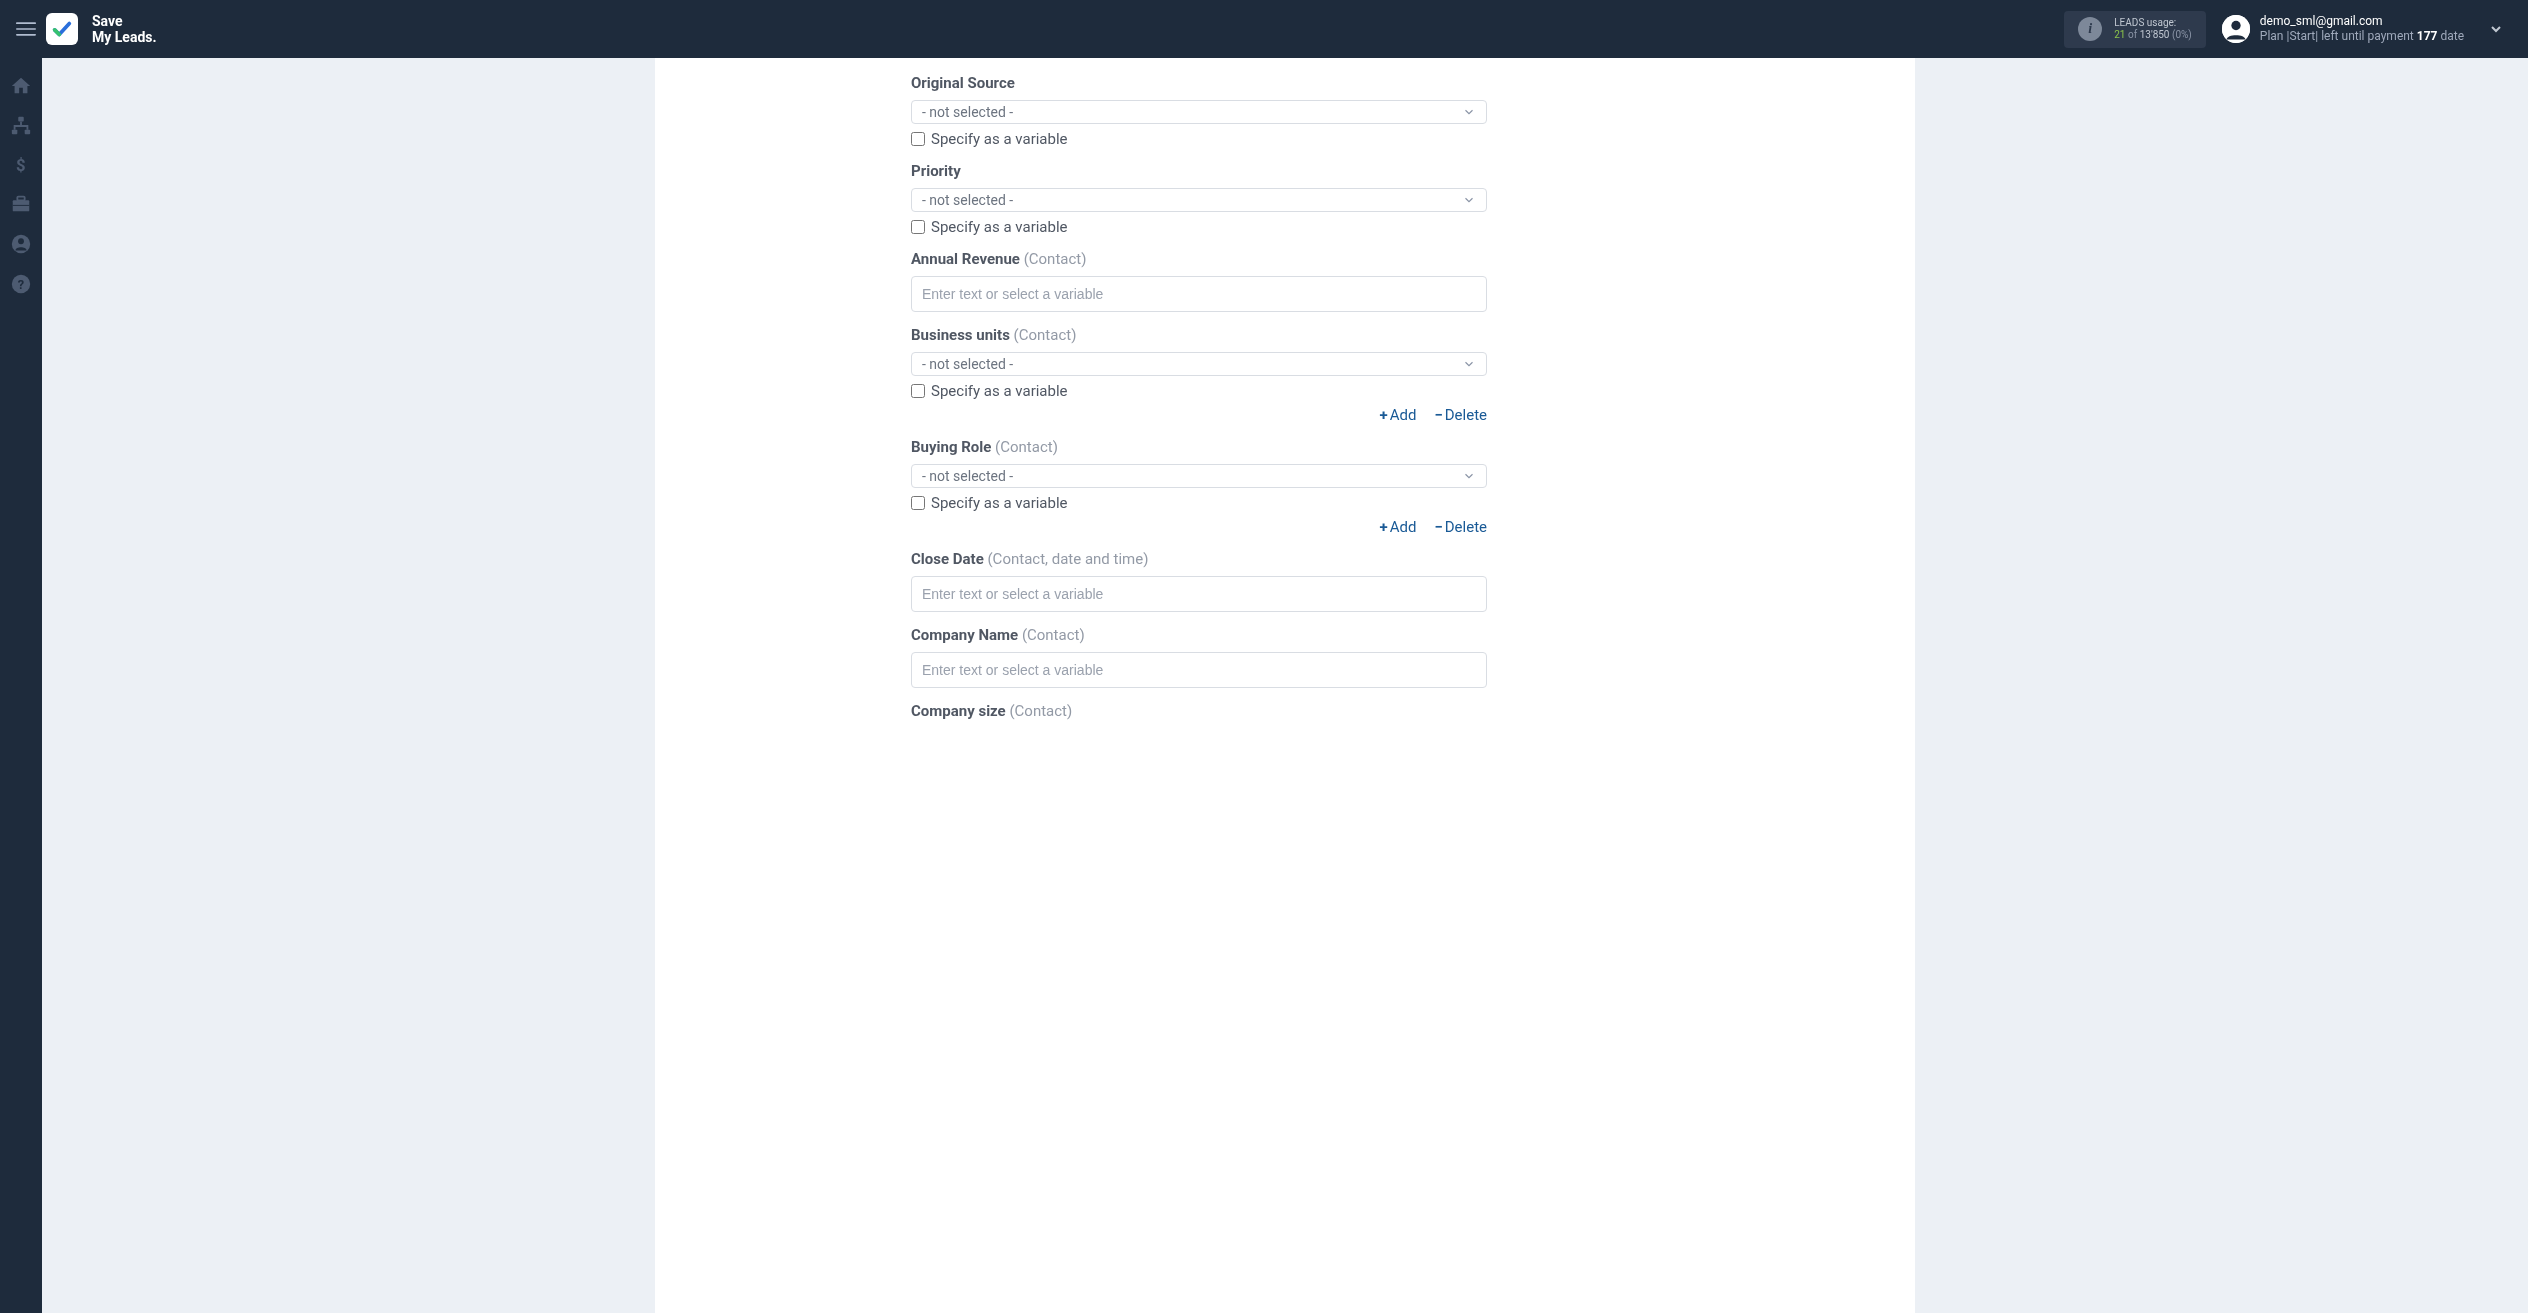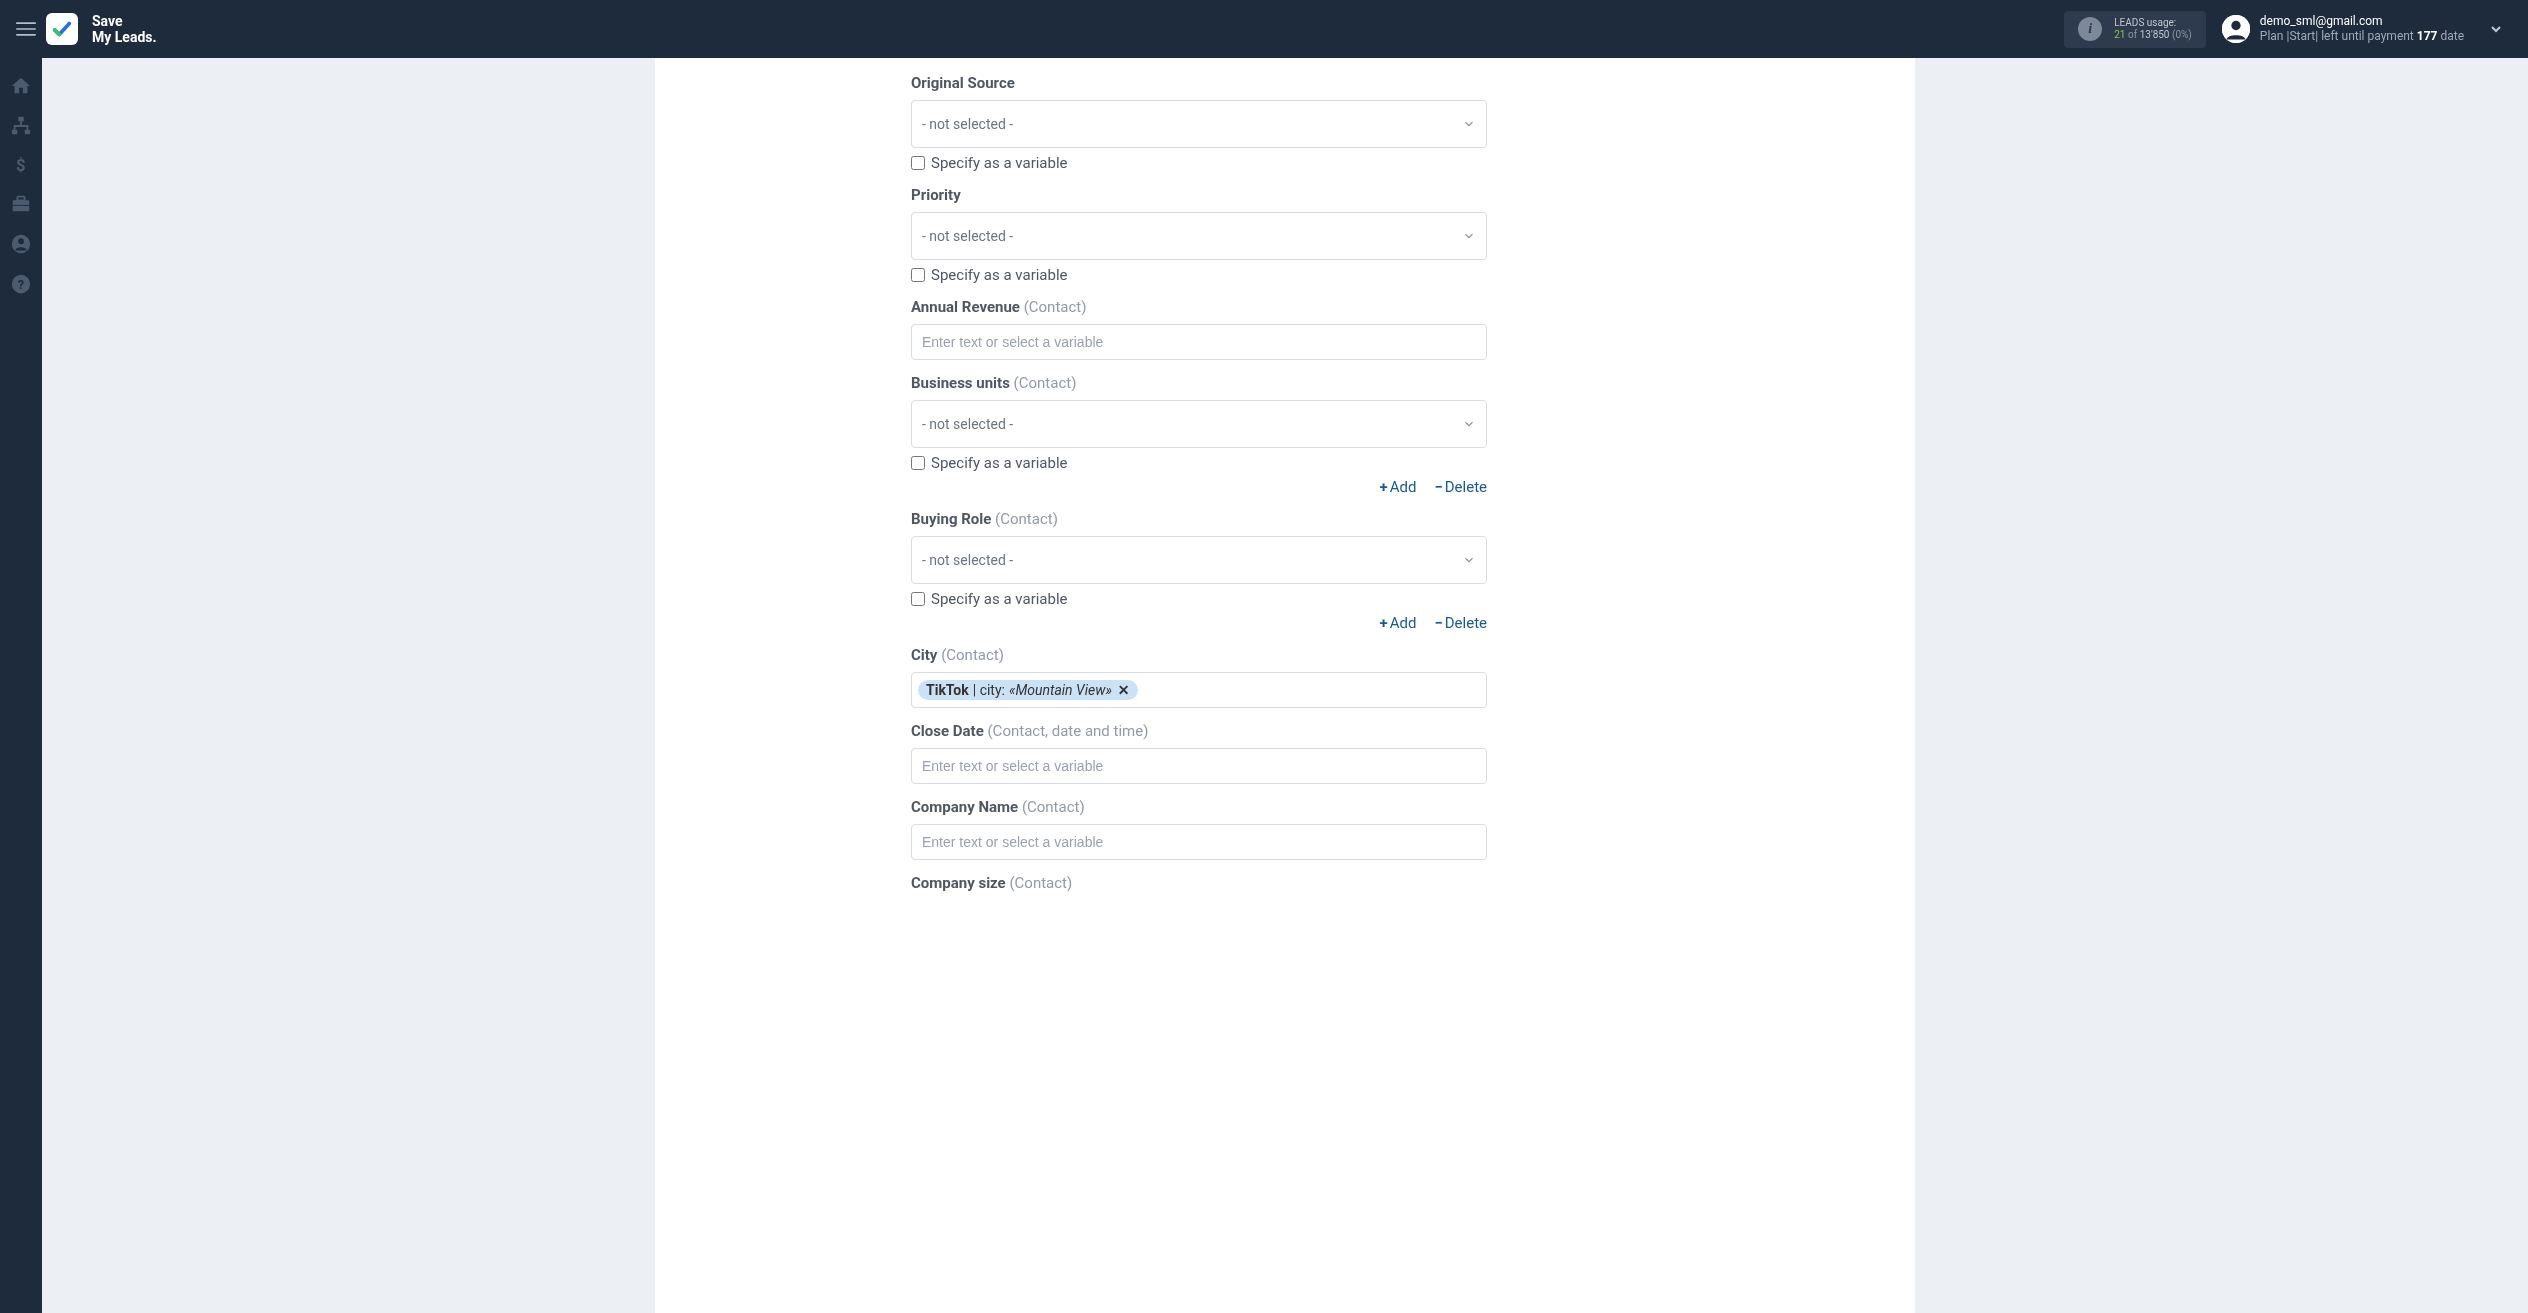--- a/index.html
+++ b/index.html
@@ -34,21 +34,21 @@
     
     .content-wrap { margin-left: 42px; padding: 0; }
     .content-panel { background: #fff; margin: 0 auto; max-width: 1260px; min-height: calc(100vh - 51px); padding-top: 8px; }
     .form { padding: 0 0 28px 0; margin-left: 256px; max-width: 576px; }
     
     .field { margin-top: 14px; }
     .field:first-child { margin-top: 8px; }
     .field-label { font-size: 15px; font-weight: 700; color: #505763; margin-bottom: 8px; }
     .field-label .hint { font-weight: 400; color: #939aa6; }
     
-    .select { height: 48px; border: 1px solid #d9dde3; border-radius: 4px; display: flex; align-items: center; padding: 0 10px; color: #6d7581; cursor: pointer; position: relative; }
+    .select { height: 24px; border: 1px solid #d9dde3; border-radius: 4px; display: flex; align-items: center; padding: 0 10px; color: #6d7581; cursor: pointer; position: relative; }
     .select .chev { position: absolute; right: 10px; color: #8a94a6; }
     
     .textinput { height: 36px; border: 1px solid #d9dde3; border-radius: 4px; padding: 0 10px; font-size: 14px; color: #333; width: 100%; }
     .textinput::placeholder { color: #9aa1ad; }
     
     .checkbox-row { display: flex; align-items: center; gap: 6px; margin-top: 6px; color: #505763; font-size: 15px; }
     .checkbox-row input { width: 14px; height: 14px; cursor: pointer; }
     
     .actions-row { display: flex; justify-content: flex-end; gap: 18px; margin-top: 6px; font-size: 15px; }
     .actions-row .act { color: #1a5a96; cursor: pointer; display: flex; align-items: center; gap: 2px; }
@@ -257,34 +257,20 @@
               <span class="sym">+</span>
               <span>Add</span>
             </div>
           <div class="act">
               <span class="sym">−</span>
               <span>Delete</span>
             </div>
         </div>
       </div>
 
-      <div class="field">
-        <div class="field-label">
-          <span>City</span>
-          <span class="hint">(Contact)</span>
-        </div>
-        <div class="tag-field">
-          <span class="tag">
-            <b>TikTok</b>
-              <span class="sep"> | city: </span>
-              <span class="val">«Mountain View»</span>
-            <span class="x">✕</span>
-          </span>
-        </div>
-      </div>
 
       <div class="field">
         <div class="field-label">
           <span>Close Date</span>
           <span class="hint">(Contact, date and time)</span>
         </div>
         <input class="textinput" type="text" placeholder="Enter text or select a variable" style="">
       </div>
 
       <div class="field">

